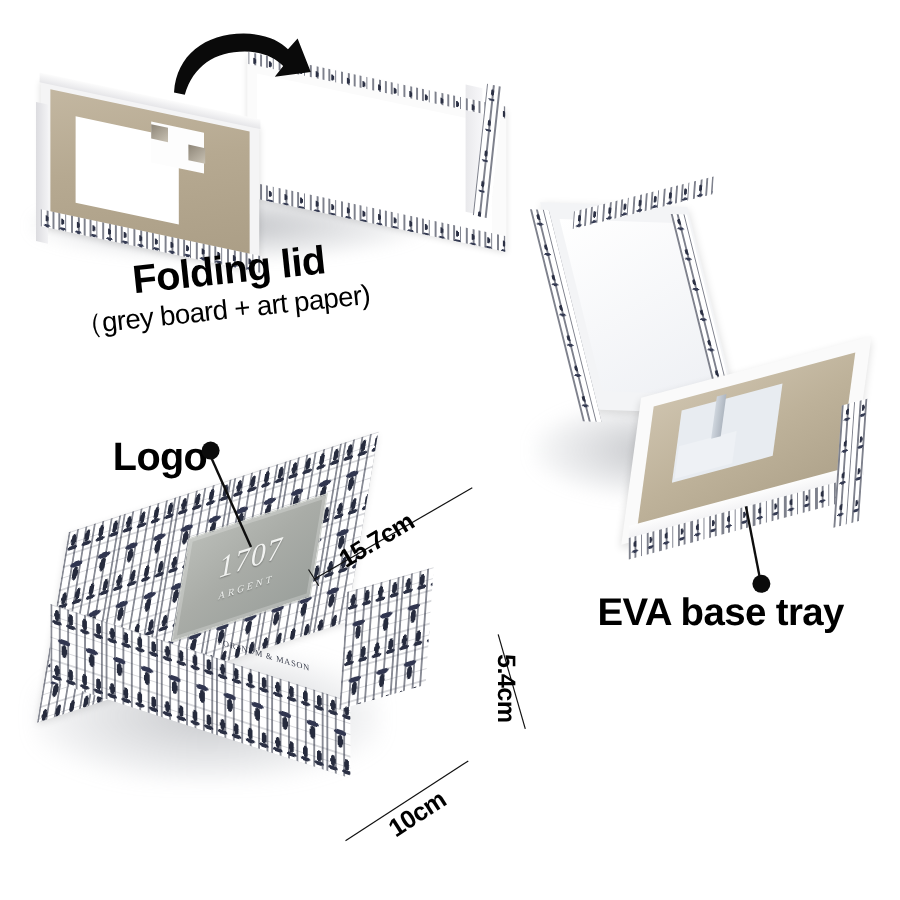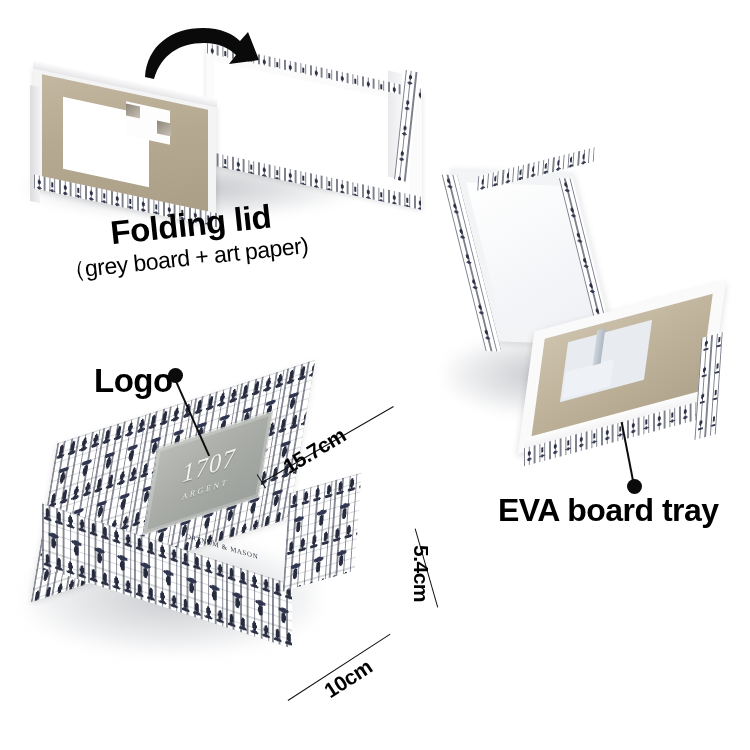--- a/index.html
+++ b/index.html
@@ -311,21 +311,21 @@
     <div class="abs ob-tray-cut"></div>
     <div class="abs ob-tray-cut2"></div>
     <div class="abs ob-tray-rib"></div>
     <div class="abs ob-front-rim"></div>
     <div class="abs ob-front-pat damask-fine"></div>
     <div class="abs ob-right-pat damask-fine"></div>
   </div>
 
   <div class="leader" style="left:634px;top:486px;width:66px;transform:rotate(-101deg);"></div>
   <div class="dot" style="left:627px;top:479px;width:15px;height:15px;"></div>
-  <div class="label" style="left:498px;top:494px;font-size:32px;">EVA board tray</div>
+  <div class="label" style="left:498px;top:494px;font-size:32px;">EVA base tray</div>
 
   <div class="abs" id="closed-box">
     <div class="abs cb-shadow"></div>
     <div class="abs cb-top damask"></div>
     <div class="abs cb-front damask"></div>
     <div class="abs cb-side damask"></div>
 
     <div class="abs cb-plate">
       <div class="cb-plate-num">1707</div>
       <div class="cb-plate-sub">ARGENT</div>

